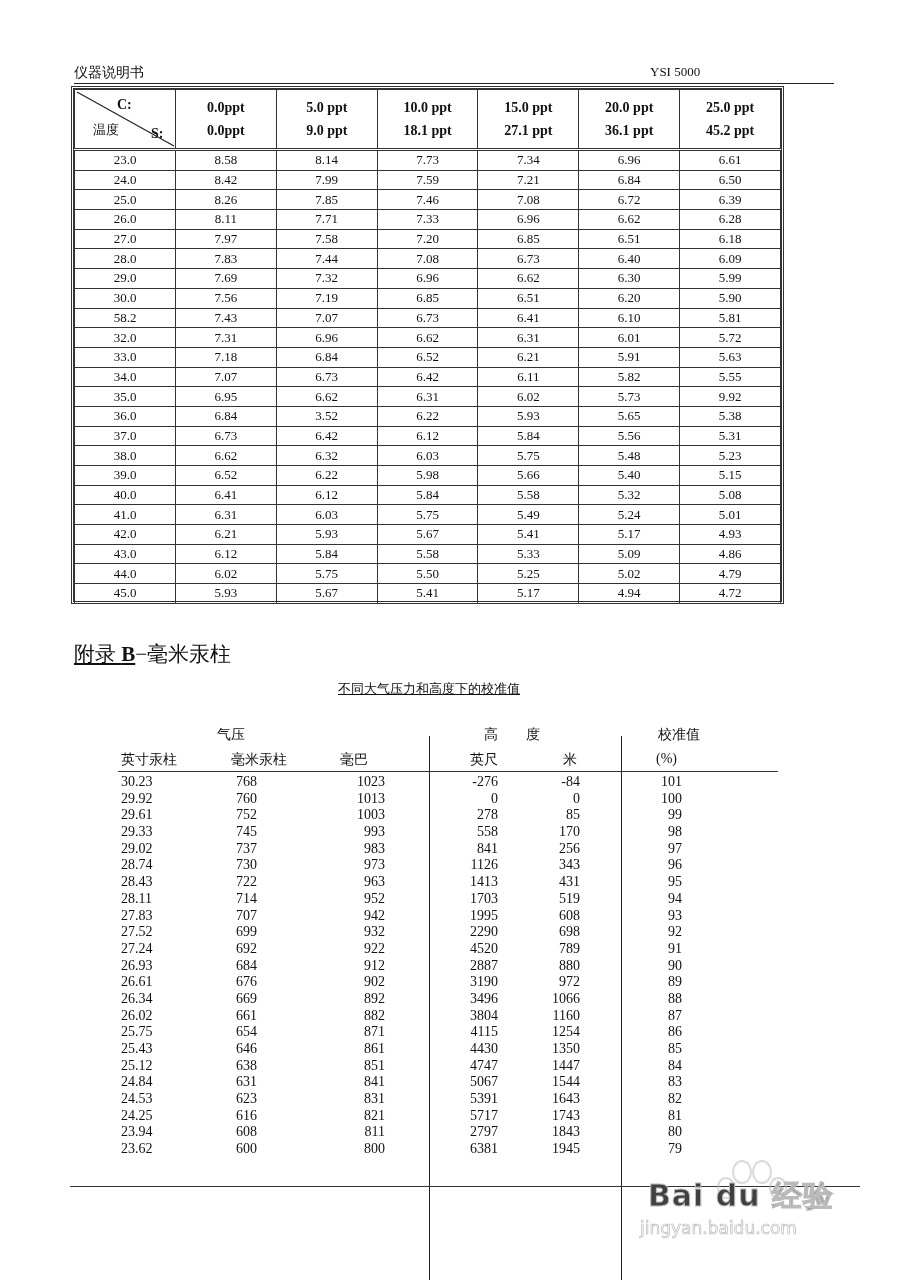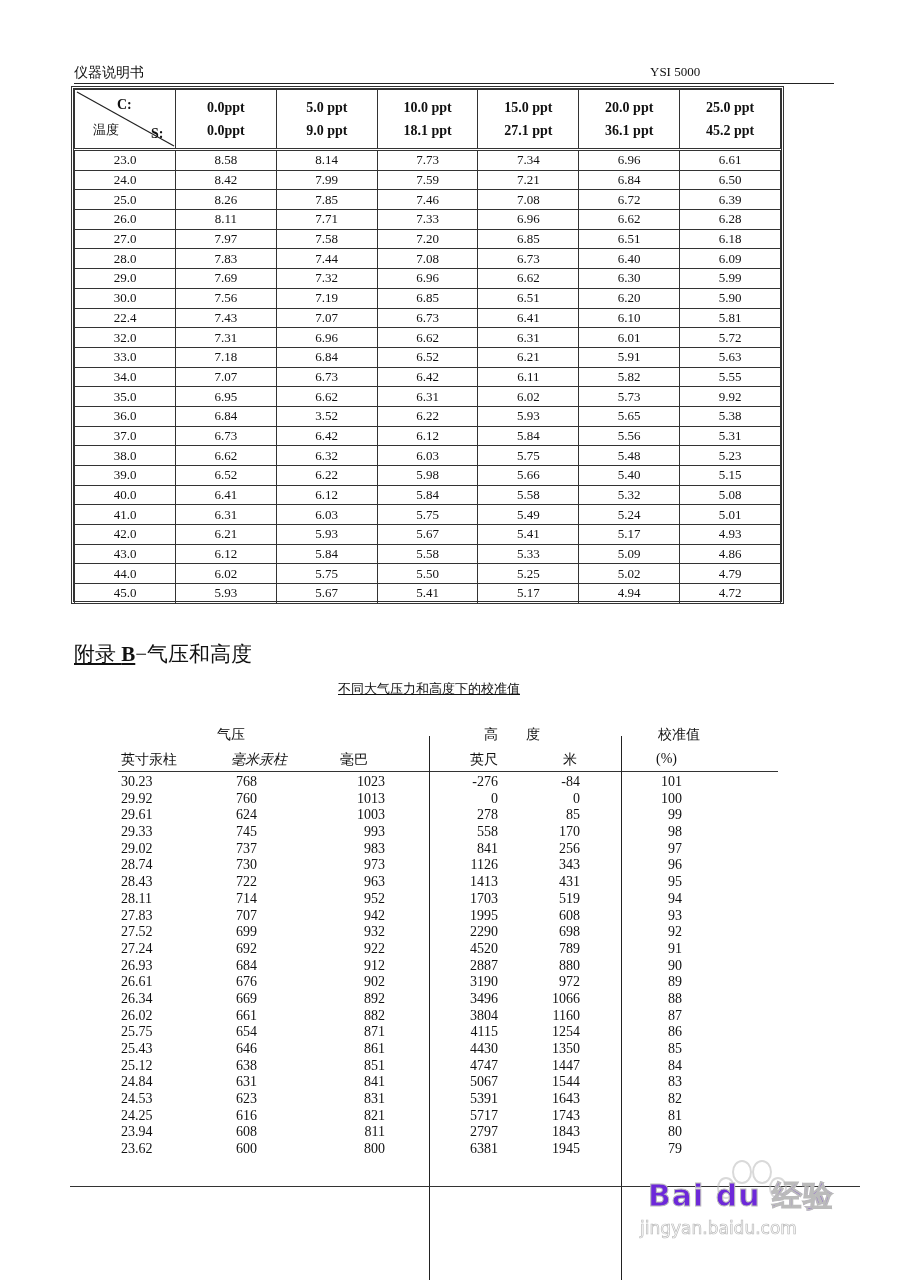--- a/index.html
+++ b/index.html
@@ -31,21 +31,21 @@
   .col-head { font-size: 14px; }
   .vline { width: 0; border-left: 1.5px solid #222; }
   .hline { height: 0; border-top: 1.5px solid #333; }
   .bdata { font-size: 14px; line-height: 16.7px; }
   .bdata div { height: 16.7px; }
   .r { text-align: right; }
   .l { text-align: left; }
 
   .watermark { left: 642px; top: 1158px; width: 200px; height: 90px; opacity: 0.55; }
   .wm-text { left: 648px; top: 1176px; font-family: "DejaVu Sans", sans-serif; font-size: 30px; font-weight: bold;
-             color: #6d28d9; -webkit-text-stroke: 1px #bbb; letter-spacing: 1px; }
+             color: #404040; -webkit-text-stroke: 1px #bbb; letter-spacing: 1px; }
   .wm-url { left: 640px; top: 1218px; font-family: "DejaVu Sans", sans-serif; font-size: 17px;
             color: #fff; -webkit-text-stroke: 0.7px #bbb; }
 </style>
 </head>
 <body>
 
 <div class="abs hdr-left">仪器说明书</div>
 <div class="abs hdr-right">YSI 5000</div>
 <div class="abs hdr-line"></div>
 
@@ -165,21 +165,21 @@
         <tr>
           <td>30.0</td>
           <td>7.56</td>
           <td>7.19</td>
           <td>6.85</td>
           <td>6.51</td>
           <td>6.20</td>
           <td>5.90</td>
         </tr>
         <tr>
-          <td>22.4</td>
+          <td>58.2</td>
           <td>7.43</td>
           <td>7.07</td>
           <td>6.73</td>
           <td>6.41</td>
           <td>6.10</td>
           <td>5.81</td>
         </tr>
         <tr>
           <td>32.0</td>
           <td>7.31</td>
@@ -303,29 +303,29 @@
           <td>5.67</td>
           <td>5.41</td>
           <td>5.17</td>
           <td>4.94</td>
           <td>4.72</td>
         </tr>
       </tbody>
   </table>
 </div>
 
-<div class="abs app-title"><u><span>附录</span> <b>B</b></u><span>−气压和高度</span></div>
+<div class="abs app-title"><u><span>附录</span> <b>B</b></u><span>−毫米汞柱</span></div>
 <div class="abs sub-title">不同大气压力和高度下的校准值</div>
 
 <div class="abs col-head" style="left:217px;top:726px;">气压</div>
 <div class="abs col-head" style="left:484px;top:726px;">高　　度</div>
 <div class="abs col-head" style="left:658px;top:726px;">校准值</div>
 
 <div class="abs col-head" style="left:121px;top:751px;">英寸汞柱</div>
-<div class="abs col-head" style="left:231px;top:751px;font-style:italic;">毫米汞柱</div>
+<div class="abs col-head" style="left:231px;top:751px;">毫米汞柱</div>
 <div class="abs col-head" style="left:340px;top:751px;">毫巴</div>
 <div class="abs col-head" style="left:470px;top:751px;">英尺</div>
 <div class="abs col-head" style="left:563px;top:751px;">米</div>
 <div class="abs col-head" style="left:656px;top:751px;">(%)</div>
 
 <div class="abs hline" style="left:118px;top:771px;width:660px;"></div>
 <div class="abs vline" style="left:429px;top:736px;height:544px;"></div>
 <div class="abs vline" style="left:621px;top:736px;height:544px;"></div>
 <div class="abs hline" style="left:70px;top:1186px;width:790px;"></div>
 
@@ -350,21 +350,21 @@
     <div>25.12</div>
     <div>24.84</div>
     <div>24.53</div>
     <div>24.25</div>
     <div>23.94</div>
     <div>23.62</div>
   </div>
 <div class="abs bdata l" id="col-mmHg" style="left:236px;top:774px;width:40px;">
     <div>768</div>
     <div>760</div>
-    <div>624</div>
+    <div>752</div>
     <div>745</div>
     <div>737</div>
     <div>730</div>
     <div>722</div>
     <div>714</div>
     <div>707</div>
     <div>699</div>
     <div>692</div>
     <div>684</div>
     <div>676</div>

